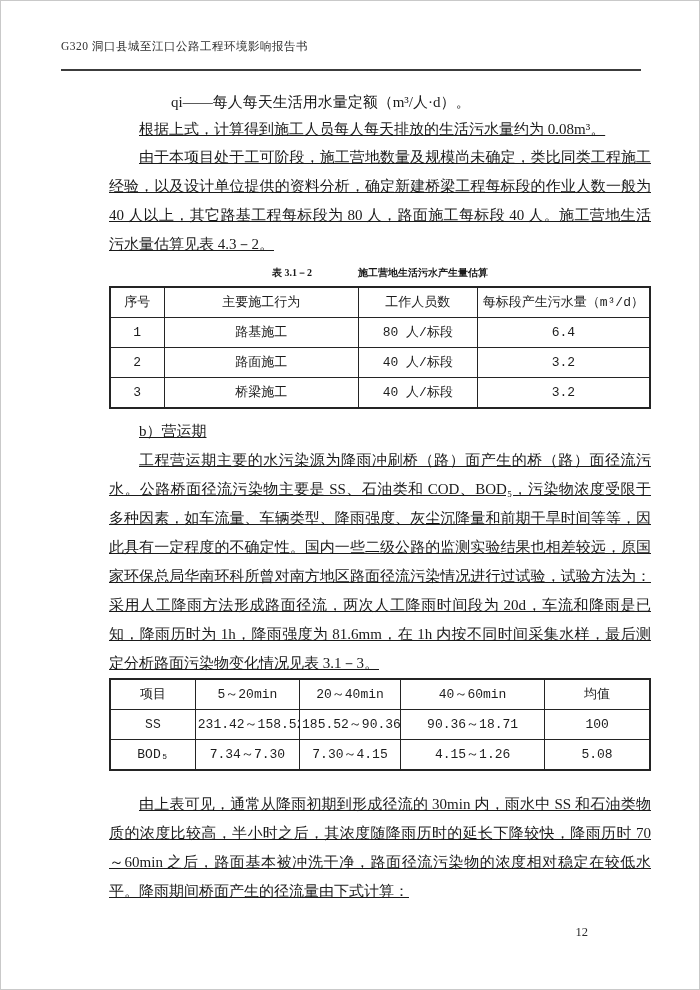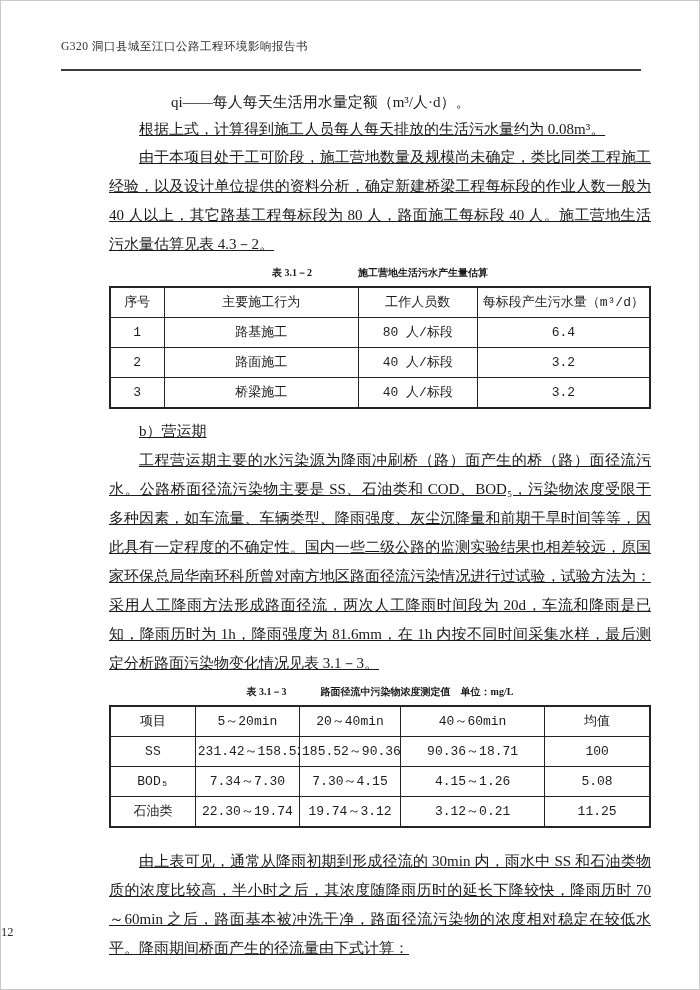--- a/index.html
+++ b/index.html
@@ -56,21 +56,21 @@
     height:25px;padding:0 2px;
     font-weight:normal;
     overflow:hidden;white-space:nowrap;
   }
   table.doc-table{border:2px solid #242424;font-family:Liberation Mono, monospace;}
   .tbl2{width:537px;}
   .p4{margin-top:19px;}
   
   .page-number{
     position:absolute;top:924px;left:0;width:587px;
-    text-align:left;font-size:12.5px;color:#2b2b2b;font-family:Liberation Serif, serif;
+    text-align:right;font-size:12.5px;color:#2b2b2b;font-family:Liberation Serif, serif;
   }
 </style>
 </head>
 <body>
 
 <div class="page">
 
   <div class="running-header">G320 洞口县城至江口公路工程环境影响报告书</div>
   <div class="header-rule"></div>
 
@@ -121,25 +121,20 @@
           <td>40 人/标段</td>
           <td>3.2</td>
         </tr>
       </tbody>
     </table>
 
     <p class="para b-heading">b）营运期</p>
 
     <p class="para">工程营运期主要的水污染源为降雨冲刷桥（路）面产生的桥（路）面径流污水。公路桥面径流污染物主要是 SS、石油类和 COD、BOD₅，污染物浓度受限于多种因素，如车流量、车辆类型、降雨强度、灰尘沉降量和前期干旱时间等等，因此具有一定程度的不确定性。国内一些二级公路的监测实验结果也相差较远，原国家环保总局华南环科所曾对南方地区路面径流污染情况进行过试验，试验方法为：采用人工降雨方法形成路面径流，两次人工降雨时间段为 20d，车流和降雨是已知，降雨历时为 1h，降雨强度为 81.6mm，在 1h 内按不同时间采集水样，最后测定分析路面污染物变化情况见表 3.1－3。</p>
 
-    <div class="table-caption">
-      <span class="cap-label" style="margin-right:34px;">表 3.1－3</span>
-      <span class="cap-title">路面径流中污染物浓度测定值</span>
-      <span class="cap-unit">单位：mg/L</span>
-    </div>
 
     <table class="doc-table tbl2">
       <colgroup>
         <col style="width:15.8%">
           <col style="width:19.3%">
           <col style="width:18.7%">
           <col style="width:26.7%">
           <col style="width:19.5%">
       </colgroup>
       <thead>
@@ -159,27 +154,20 @@
           <td>90.36～18.71</td>
           <td>100</td>
         </tr>
         <tr>
           <td>BOD₅</td>
           <td>7.34～7.30</td>
           <td>7.30～4.15</td>
           <td>4.15～1.26</td>
           <td>5.08</td>
         </tr>
-        <tr>
-          <td>石油类</td>
-          <td>22.30～19.74</td>
-          <td>19.74～3.12</td>
-          <td>3.12～0.21</td>
-          <td>11.25</td>
-        </tr>
       </tbody>
     </table>
 
     <p class="para p4">由上表可见，通常从降雨初期到形成径流的 30min 内，雨水中 SS 和石油类物质的浓度比较高，半小时之后，其浓度随降雨历时的延长下降较快，降雨历时 70～60min 之后，路面基本被冲洗干净，路面径流污染物的浓度相对稳定在较低水平。降雨期间桥面产生的径流量由下式计算：</p>
 
   </div>
 
   <div class="page-number">12</div>
 
 </div>

